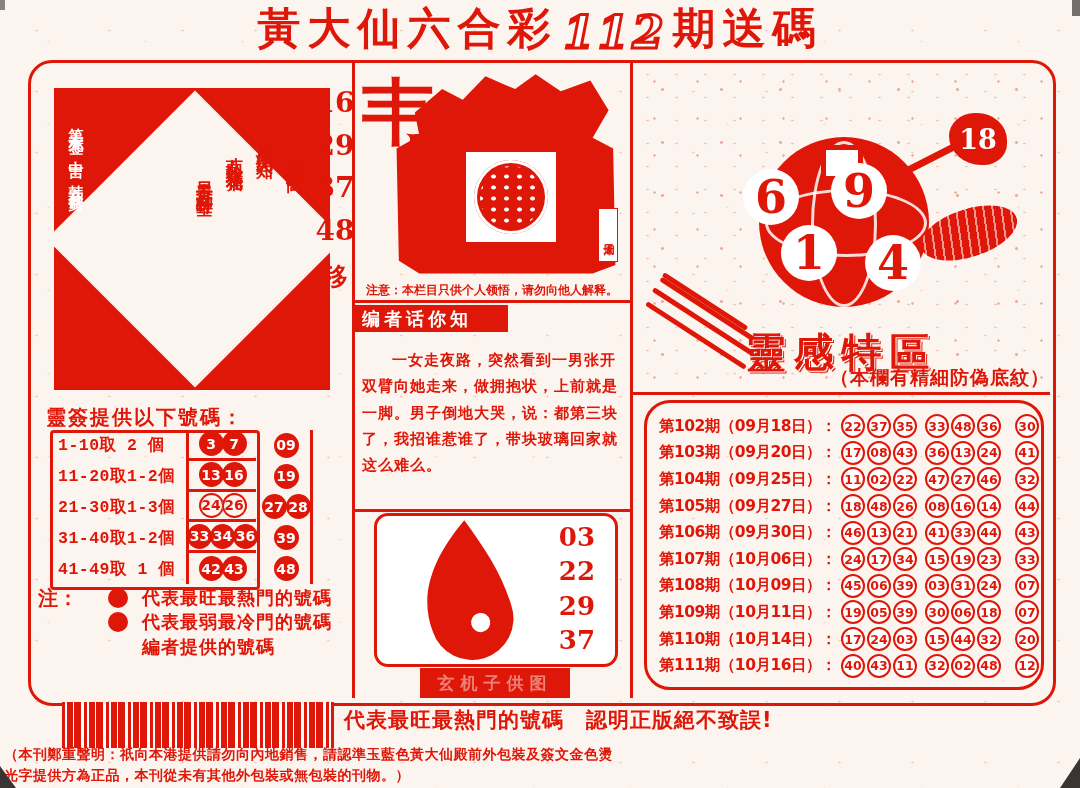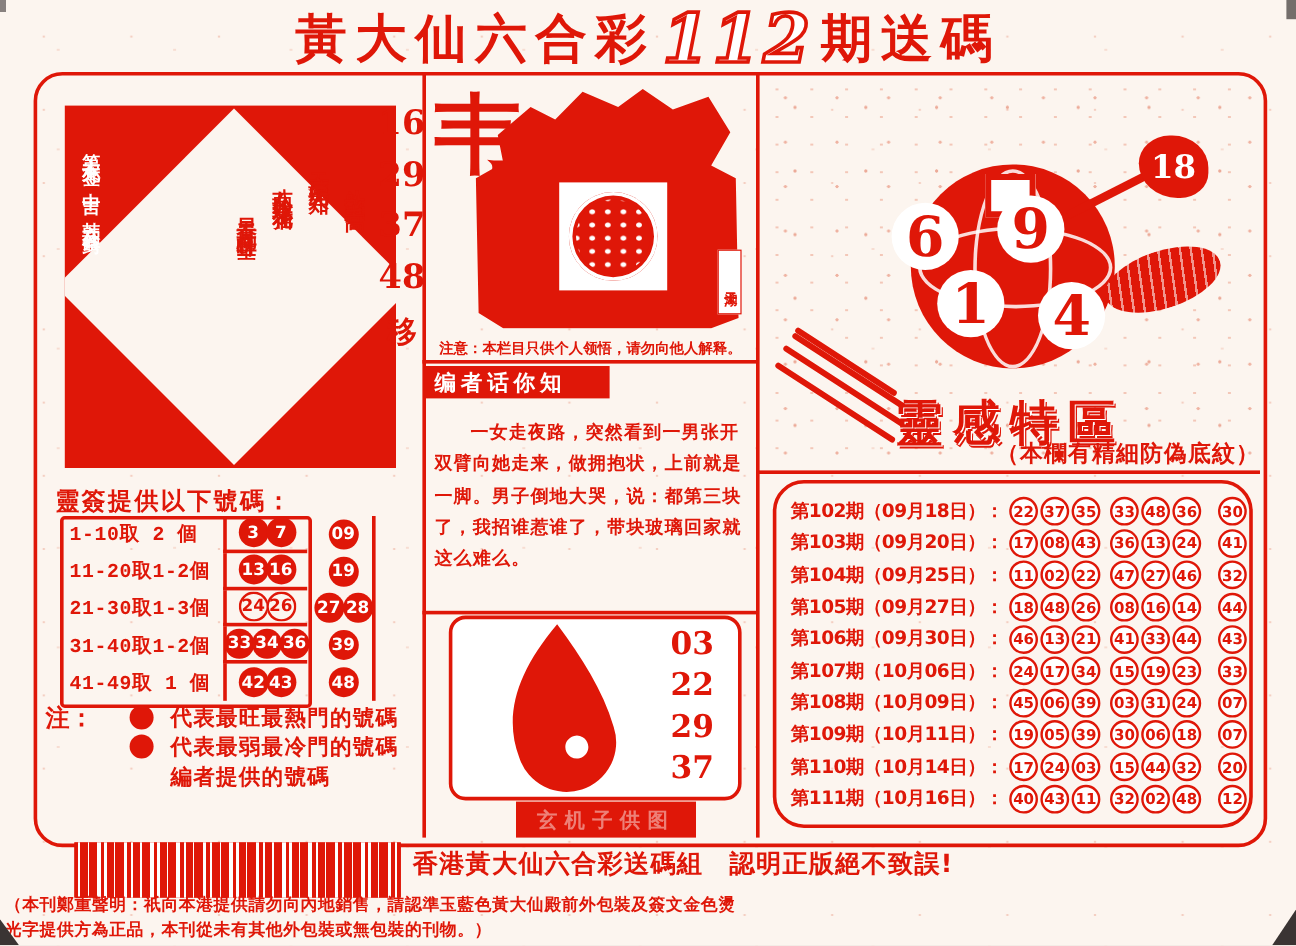--- a/index.html
+++ b/index.html
@@ -9,21 +9,21 @@
   }
   html,body{margin:0;padding:0;}
   body{background:#e9e2da;font-family:"DejaVu Sans",sans-serif;}
   .page{position:relative;width:1080px;height:788px;background:var(--bg);overflow:hidden;
     background-image:radial-gradient(#f4cfc2 1px,transparent 1.4px),radial-gradient(#f7ddd2 1px,transparent 1.3px);
     background-size:73px 61px,97px 83px;}
 
   
   .title{position:absolute;top:0px;left:60px;width:960px;text-align:center;color:var(--red);
     font-weight:900;font-size:43px;letter-spacing:7px;white-space:nowrap;}
-  .title .issue{font-family:"DejaVu Serif",serif;font-size:56px;color:#fff;
+  .title .issue{font-family:"DejaVu Serif",serif;font-size:45px;color:#fff;
     -webkit-text-stroke:3px var(--red);letter-spacing:3px;vertical-align:-5px;padding:0 6px;font-style:italic;}
 
   
   .outerbox{position:absolute;left:28px;top:60px;width:1022px;height:640px;border:3px solid var(--red);border-radius:24px;}
   .vline{position:absolute;top:62px;height:636px;width:0;border-left:3px solid var(--red);}
   .v1{left:352px;} .v2{left:630px;}
   .hline-right{position:absolute;left:632px;top:392px;width:418px;height:0;border-top:3px solid var(--red);}
 
   
   .signblock{position:absolute;left:54px;top:88px;width:276px;height:302px;background:var(--red);overflow:hidden;}
@@ -83,21 +83,21 @@
     font-size:18px;font-weight:bold;letter-spacing:4px;display:flex;align-items:center;padding-left:8px;}
   .editor-body{position:absolute;left:10px;top:44px;width:256px;font-size:15px;line-height:1.75;
     font-weight:bold;color:var(--red);text-indent:2em;letter-spacing:1px;}
 
   
   .yy-box{position:absolute;left:374px;top:513px;width:238px;height:148px;border:3px solid var(--red);border-radius:14px;background:#fff;}
   .yy-svg{position:absolute;left:16px;top:4px;}
   .yy-nums{position:absolute;right:20px;top:4px;display:flex;flex-direction:column;align-items:center;}
   .yy-num{font-family:"DejaVu Serif",serif;font-weight:bold;font-size:26px;color:var(--red);line-height:1.32;}
   .yy-banner{position:absolute;left:420px;top:668px;width:150px;height:30px;background:var(--red);
-    display:flex;align-items:center;justify-content:center;margin-left:10px;}
+    display:flex;align-items:center;justify-content:center;}
   .yy-banner span{color:#fff;opacity:0.45;font-size:17px;font-weight:bold;letter-spacing:6px;}
 
   
   .zone{position:absolute;left:633px;top:63px;width:417px;height:329px;overflow:hidden;
     background-image:radial-gradient(#efb3a2 1.2px,transparent 1.6px),radial-gradient(#f3c7b8 1px,transparent 1.4px),radial-gradient(#ecab99 1.3px,transparent 1.7px);
     background-size:43px 37px,29px 23px,59px 53px;}
   .ball{position:absolute;left:126px;top:74px;width:170px;height:170px;border-radius:50%;background:var(--red);}
   .ball .mer1,.ball .mer2{position:absolute;border:3px solid rgba(255,255,255,.85);border-radius:50%;}
   .ball .mer1{left:52px;top:4px;width:60px;height:160px;}
   .ball .mer2{left:6px;top:52px;width:156px;height:62px;}
@@ -447,20 +447,20 @@
             <span class="rc">32</span>
             <span class="rc">02</span>
             <span class="rc">48</span>
           </span>
           <span class="rc special">12</span>
         </div>
       </div>
   </div>
 
   <div class="barcode"></div>
-  <div class="headline">香港黃大仙六合彩送碼組　認明正版絕不致誤!</div>
+  <div class="headline">代表最旺最熱門的號碼　認明正版絕不致誤!</div>
   <div class="disclaimer">（本刊鄭重聲明：祇向本港提供請勿向內地銷售，請認準玉藍色黃大仙殿前外包裝及簽文金色燙光字提供方為正品，本刊從未有其他外包裝或無包裝的刊物。）</div>
 
   <div class="corner c-bl"></div>
   <div class="corner c-br"></div>
   <div class="corner c-tr"></div>
   <div class="corner c-tl"></div>
 </div>
 
 </body></html>

